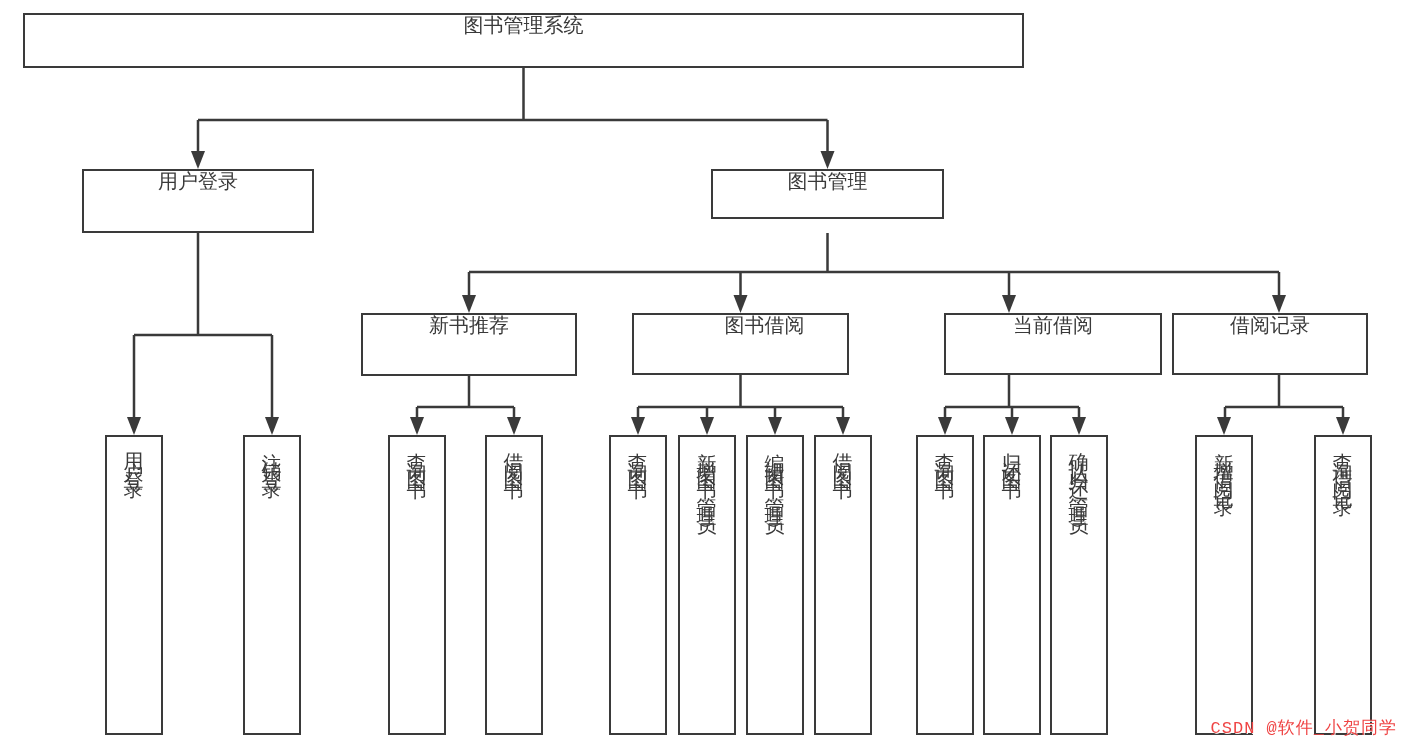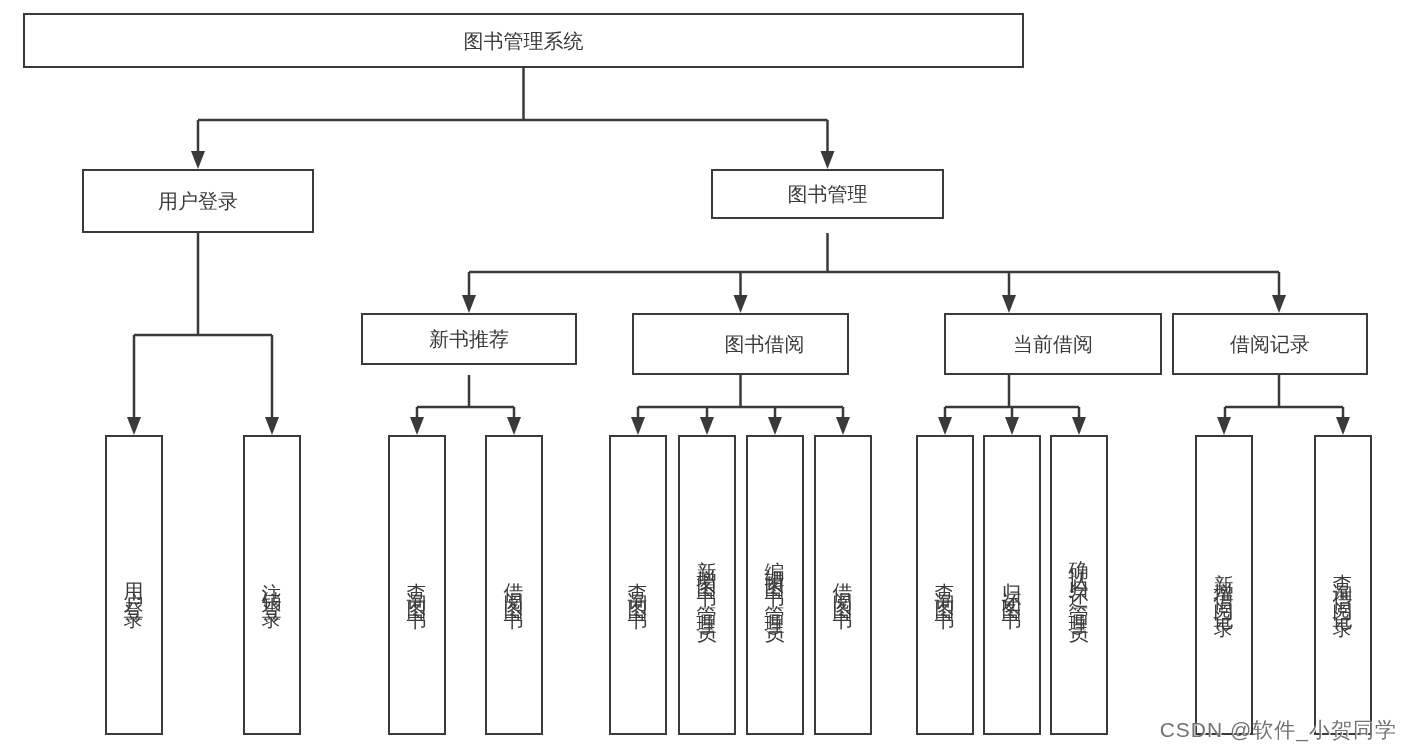--- a/index.html
+++ b/index.html
@@ -22,31 +22,30 @@
     width: 1405px;
     height: 747px;
     pointer-events: none;
   }
   .box {
     position: absolute;
     box-sizing: border-box;
     border: 2.5px solid #3a3a3a;
     background: #ffffff;
     display: flex;
-    align-items: center;
     justify-content: center;
     color: #3a3a3a;
     font-size: 20px;
     line-height: 1;
     white-space: nowrap;
   }
   .root-box    { left: 23px;  top: 13px;  width: 1001px; height: 55px; }
   .l2-user     { left: 82px;  top: 169px; width: 232px;  height: 64px; }
   .l2-book     { left: 711px; top: 169px; width: 233px;  height: 50px; }
-  .g0 { left: 361px;  top: 313px; width: 216px; height: 52px; }
+  .g0 { left: 361px;  top: 313px; width: 216px; height: 63px; }
   .g1 { left: 632px;  top: 313px; width: 217px; height: 62px; padding-left: 48px; }
   .g2 { left: 900px;  top: 313px; width: 218px; height: 62px; margin-left: 44px; }
   .g3 { left: 1172px; top: 313px; width: 196px; height: 62px; }
   .leaf {
     top: 435px;
     width: 58px;
     height: 300px;
   }
   .leaf span {
     writing-mode: vertical-lr;
@@ -65,26 +64,27 @@
   .lf7  { left: 814px;  }
   .lf8  { left: 916px;  }
   .lf9  { left: 983px;  }
   .lf10 { left: 1050px; }
   .lf11 { left: 1195px; }
   .lf12 { left: 1314px; }
   .watermark {
     position: absolute;
     right: 8px;
     top: 716px;
-    font-size: 21px;
-    color: #737373;
+    font-size: 17px;
+    color: #ef4444;
     letter-spacing: 1px;
     z-index: 5;
     text-shadow: 1px 1px 0 rgba(255,255,255,0.9);
     white-space: nowrap;
+    font-family: Liberation Mono, monospace;
   }
 </style>
 </head>
 <body>
 
 <div class="stage">
 
   <svg class="connectors" viewBox="0 0 1405 747" xmlns="http://www.w3.org/2000/svg">
 
     <path d="M523.5 68 V120

